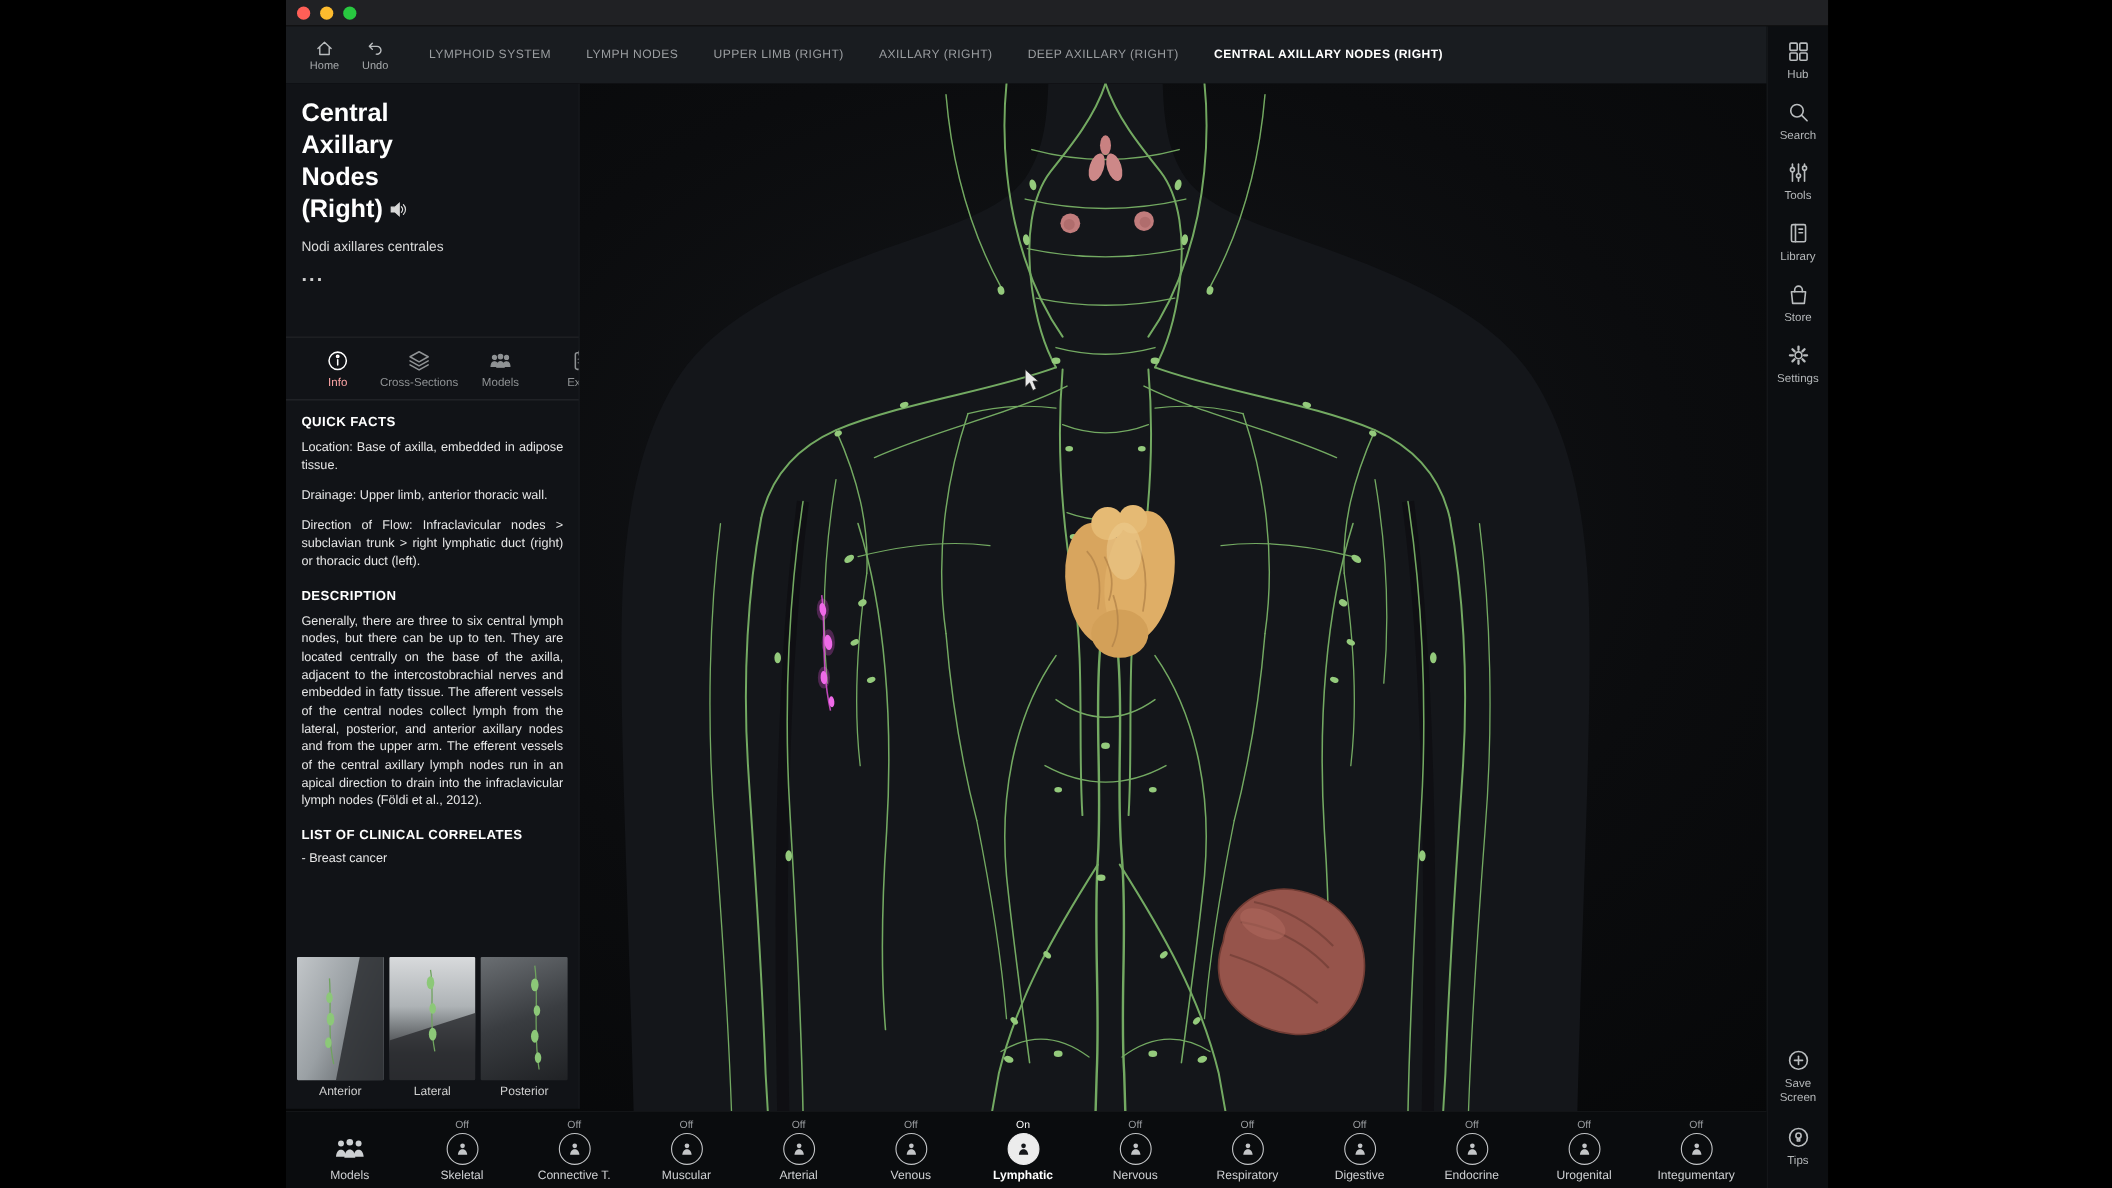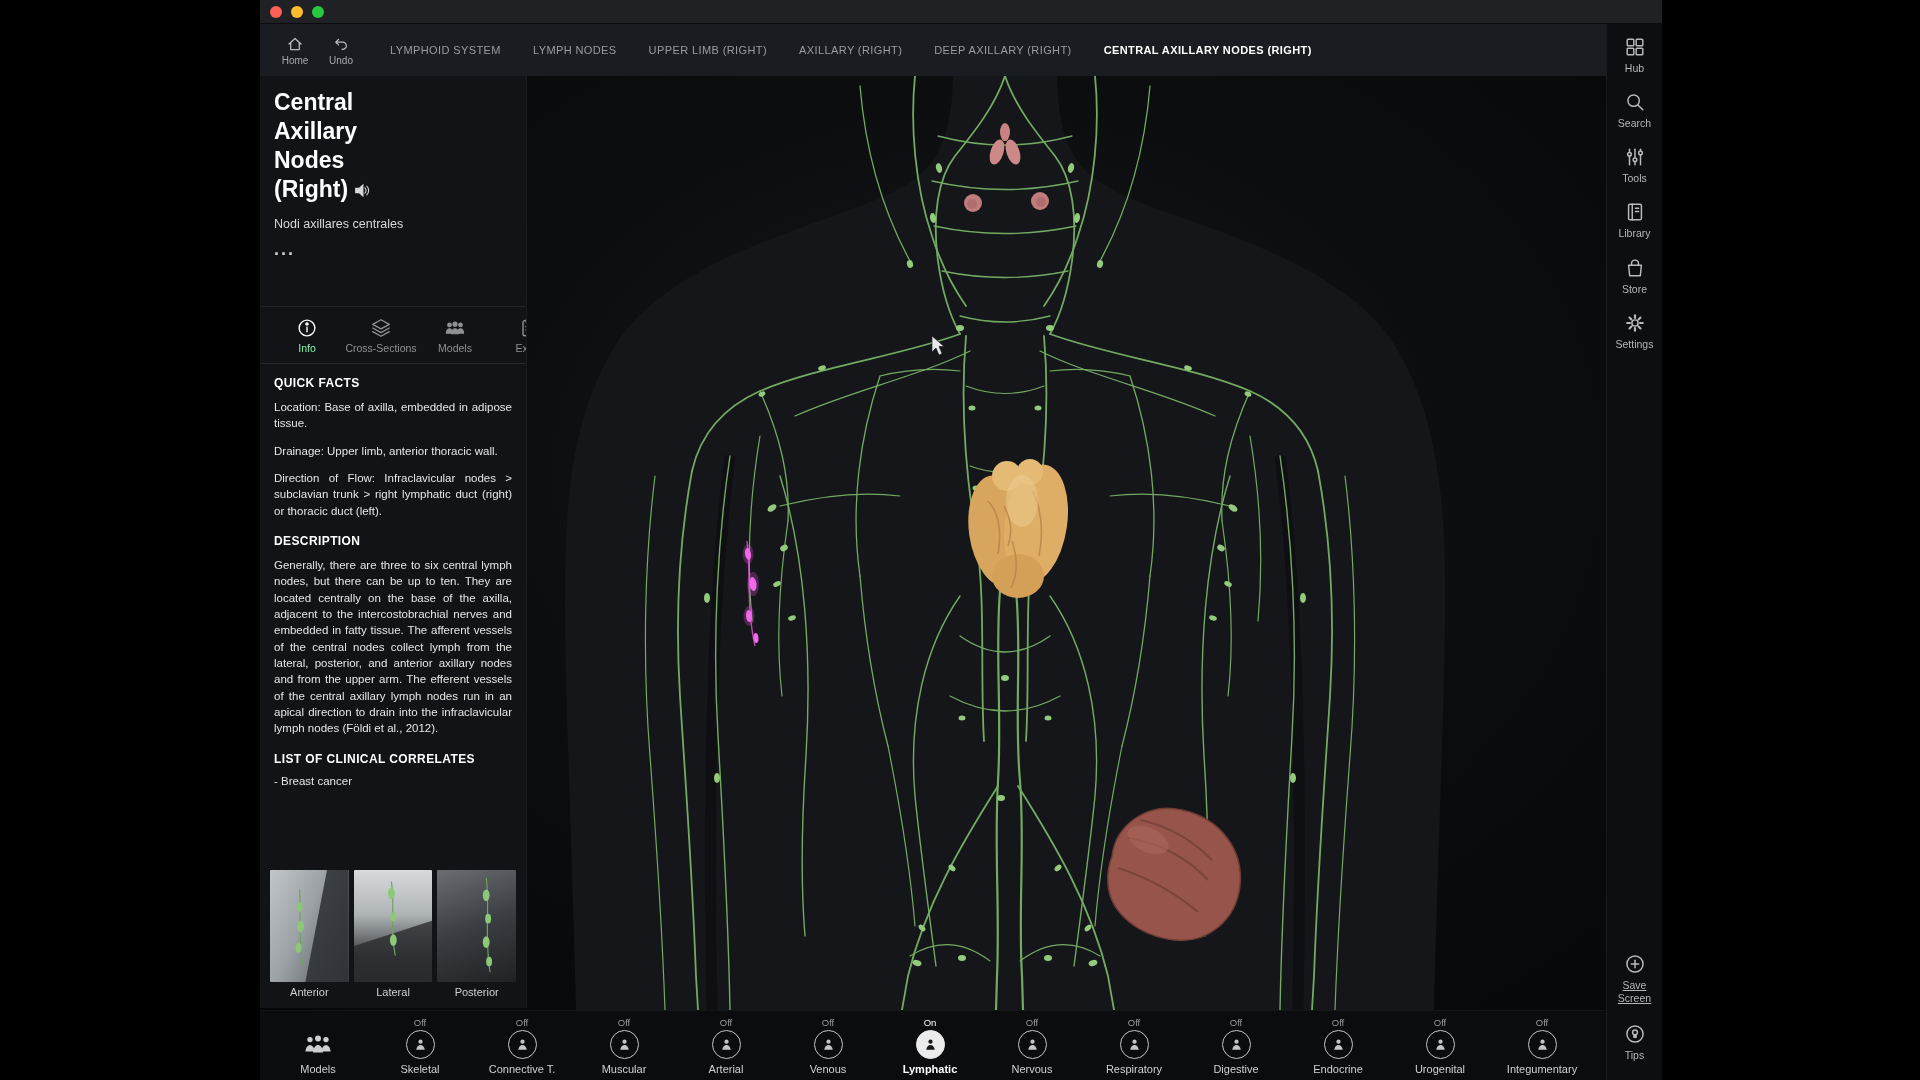--- a/index.html
+++ b/index.html
@@ -35,21 +35,21 @@
   
   .sidebar { position:absolute; top:24px; right:0; bottom:0; width:56px; background:#0c0e11;
     border-left:1px solid rgba(255,255,255,.05); display:flex; flex-direction:column;
     align-items:center; padding-top:12px; }
   .side-item { width:100%; display:flex; flex-direction:column; align-items:center; gap:4px;
     margin-bottom:16px; color:#b4b7b9; }
   .side-item svg { width:22px; height:22px; stroke:#b9bcbe; fill:none; stroke-width:1.6;
     stroke-linecap:round; stroke-linejoin:round; }
   .side-item .lbl { font-size:10.5px; color:#b4b7b9; text-align:center; line-height:1.25; }
   .side-spacer { flex:1; }
-  .side-item.save { margin-bottom:18px;text-decoration:underline; }
+  .side-item.save { margin-bottom:18px; }
   .side-item.tips { margin-bottom:18px; }
 
   
   .stage { position:absolute; top:76px; left:0; right:56px; bottom:70px;
     background:radial-gradient(ellipse at 53% 42%, #15171a 0%, #0b0c0e 55%, #060708 100%); }
   .stage svg { position:absolute; inset:0; width:100%; height:100%; }
 
   
   .panel { position:absolute; left:0; top:76px; width:267px; bottom:72px;
     background:rgba(18,20,24,.96); z-index:5; display:flex; flex-direction:column;
@@ -65,21 +65,21 @@
   .ctx-menu { flex:1; list-style:none; padding:24px 0 0 12px; border-left:1px solid rgba(255,255,255,.07); }
   .ctx-menu li { font-size:11px; letter-spacing:.5px; color:#d5d5d5; height:34px; line-height:24px; }
 
   .tabs { display:flex; padding:0 2px 0 10px; border-top:1px solid rgba(255,255,255,.07);
     border-bottom:1px solid rgba(255,255,255,.09); height:58px; overflow:hidden; }
   .tab { width:74px; flex-shrink:0; display:flex; flex-direction:column; align-items:center;
     justify-content:center; gap:3px; color:#8f9294; }
   .tab svg { width:22px; height:22px; stroke:#8f9294; fill:none; stroke-width:1.5;
     stroke-linecap:round; stroke-linejoin:round; }
   .tab .lbl { font-size:10.5px; white-space:nowrap; }
-  .tab.active { color:#86efac; } .tab.active svg { stroke:#ffffff; }
+  .tab.active { color:#fca5a5; } .tab.active svg { stroke:#ffffff; }
 
   .panel-content { flex:1; overflow:hidden; padding:12px 14px 0 14px; }
   .sec-h { font-size:12px; font-weight:700; color:#ffffff; letter-spacing:.4px; margin-bottom:9px; }
   .panel-content p { font-size:11.5px; line-height:1.42; color:#e6e6e6; text-align:justify;
     margin-bottom:11px; }
   .mt { margin-top:15px; }
   .correlate { font-size:11.5px; color:#e6e6e6; }
 
   .thumbs { padding:6px 10px 10px 10px; }
   .thumb-row { display:flex; gap:5px; }

